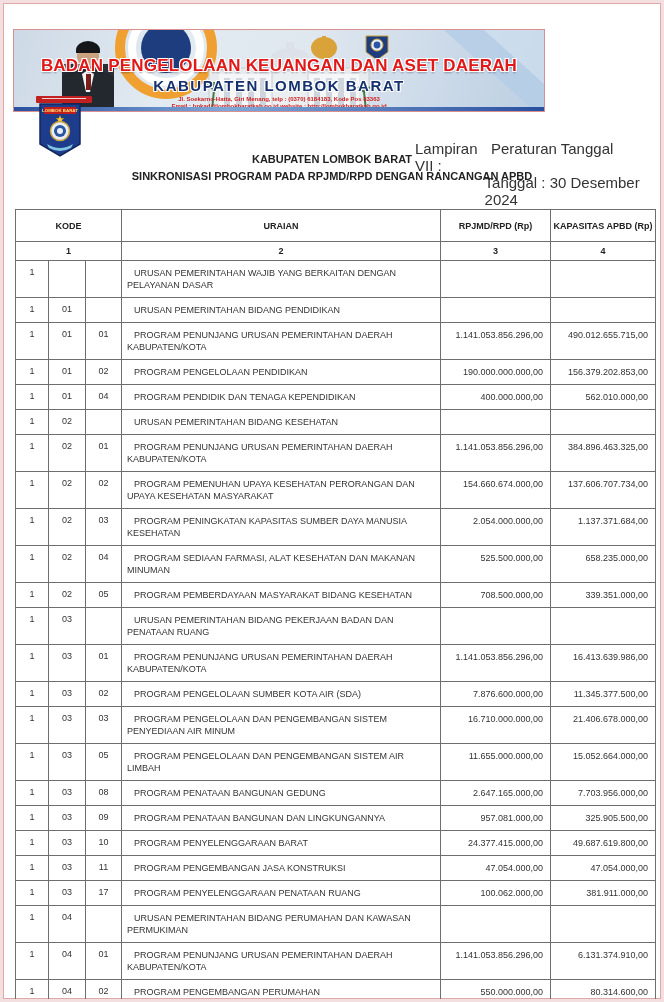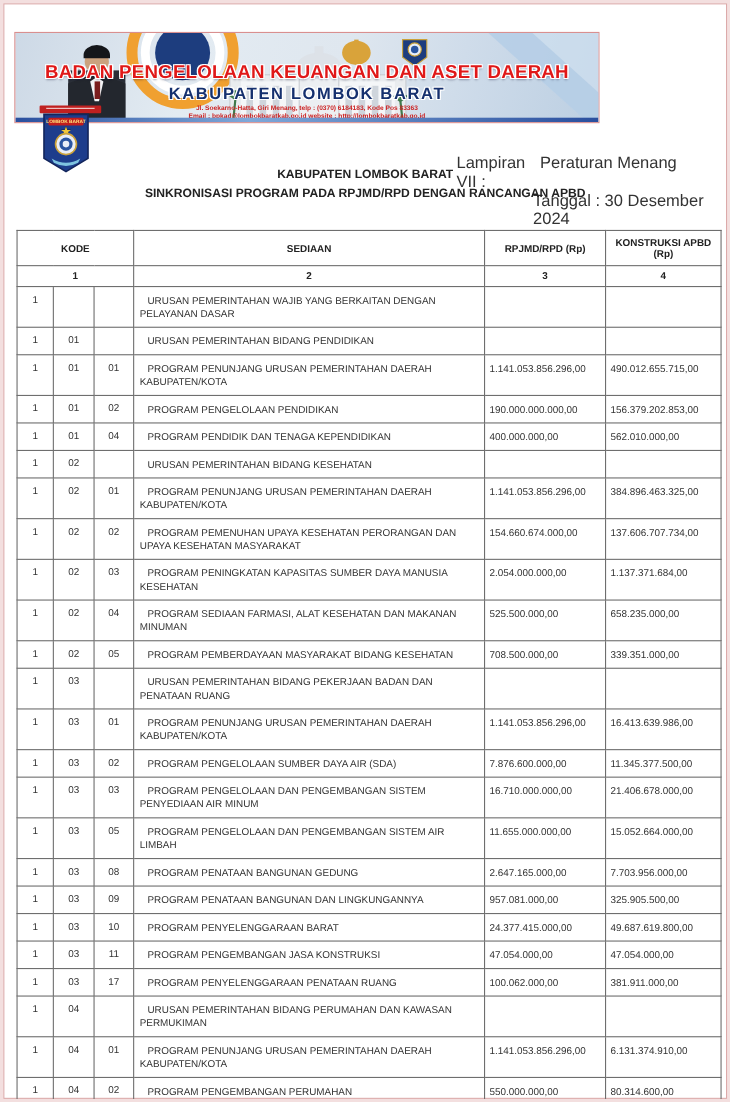--- a/index.html
+++ b/index.html
@@ -53,21 +53,21 @@
     font-size:9px; color:#333;
   }
   table.sink col.c-k1 { width:33px; } table.sink col.c-k2 { width:37px; } table.sink col.c-k3 { width:36px; }
   table.sink col.c-ur { width:319px; } table.sink col.c-rp { width:110px; } table.sink col.c-ap { width:105px; }
   table.sink th, table.sink td { border:1px solid #6e6e6e; vertical-align:top; }
   table.sink thead th { font-weight:bold; text-align:center; vertical-align:middle; padding:4px 2px; font-size:9px; color:#222; }
   .hrow1 th { height:32px;margin-top:40px; }
   .hrow2 th { height:17px; padding:2px; }
   td.kcell { text-align:center; padding:6px 2px; }
   td.ucell { padding:6px 5px 6px 5px; text-indent:7px; line-height:12px;margin-left:48px; }
-  td.mcell { text-align:left; padding:6px 7px 6px 4px; word-break:break-all; line-height:12px; }
+  td.mcell { text-align:right; padding:6px 7px 6px 4px; word-break:break-all; line-height:12px; }
 </style>
 </head>
 <body>
 
 <div class="page">
 
   <div class="banner">
     <svg width="642" height="81" viewBox="0 0 642 81">
 
       <polygon points="430,0 642,0 642,81 520,81" fill="#cfe0ef" opacity="0.7"></polygon>
@@ -157,21 +157,21 @@
       <circle cx="22" cy="29" r="9.5" fill="#e9eef6" stroke="#caa23a" stroke-width="1.5"></circle>
       <circle cx="22" cy="29" r="6" fill="#2a55a0"></circle>
       <circle cx="22" cy="29" r="3" fill="#e9eef6"></circle>
       <path d="M9 42 q13 8 26 0 l-2 4 q-11 6 -22 0 z" fill="#7fc4e0"></path>
     </svg>
   </div>
 
   <div class="lampiran">
     <div class="lampiran-row">
       <span class="lampiran-label">Lampiran VII :</span>
-      <span>Peraturan Menang</span>
+      <span>Peraturan Tanggal</span>
     </div>
     <div class="lampiran-row">
       <span class="lampiran-label"></span>
       <span>Tanggal : 30 Desember 2024</span>
     </div>
   </div>
 
   <div class="doc-title">
     <div>KABUPATEN LOMBOK BARAT</div>
     <div>SINKRONISASI PROGRAM PADA RPJMD/RPD DENGAN RANCANGAN APBD</div>
@@ -182,23 +182,23 @@
       <col class="c-k1">
         <col class="c-k2">
         <col class="c-k3">
       <col class="c-ur">
         <col class="c-rp">
         <col class="c-ap">
     </colgroup>
     <thead>
       <tr class="hrow1">
         <th colspan="3">KODE</th>
-        <th>SEDIAAN</th>
+        <th>URAIAN</th>
         <th>RPJMD/RPD (Rp)</th>
-        <th>KONSTRUKSI APBD (Rp)</th>
+        <th>KAPASITAS APBD (Rp)</th>
       </tr>
       <tr class="hrow2">
         <th colspan="3">1</th>
         <th>2</th>
         <th>3</th>
         <th>4</th>
       </tr>
     </thead>
     <tbody>
       <tr>
@@ -302,21 +302,21 @@
           <td class="kcell">03</td>
           <td class="kcell">01</td>
           <td class="ucell">PROGRAM PENUNJANG URUSAN PEMERINTAHAN DAERAH KABUPATEN/KOTA</td>
           <td class="mcell">1.141.053.856.296,00</td>
           <td class="mcell">16.413.639.986,00</td>
         </tr>
         <tr>
           <td class="kcell">1</td>
           <td class="kcell">03</td>
           <td class="kcell">02</td>
-          <td class="ucell">PROGRAM PENGELOLAAN SUMBER DAYA AIR (SDA)</td>
+          <td class="ucell">PROGRAM PENGELOLAAN SUMBER KOTA AIR (SDA)</td>
           <td class="mcell">7.876.600.000,00</td>
           <td class="mcell">11.345.377.500,00</td>
         </tr>
         <tr>
           <td class="kcell">1</td>
           <td class="kcell">03</td>
           <td class="kcell">03</td>
           <td class="ucell">PROGRAM PENGELOLAAN DAN PENGEMBANGAN SISTEM PENYEDIAAN AIR MINUM</td>
           <td class="mcell">16.710.000.000,00</td>
           <td class="mcell">21.406.678.000,00</td>

